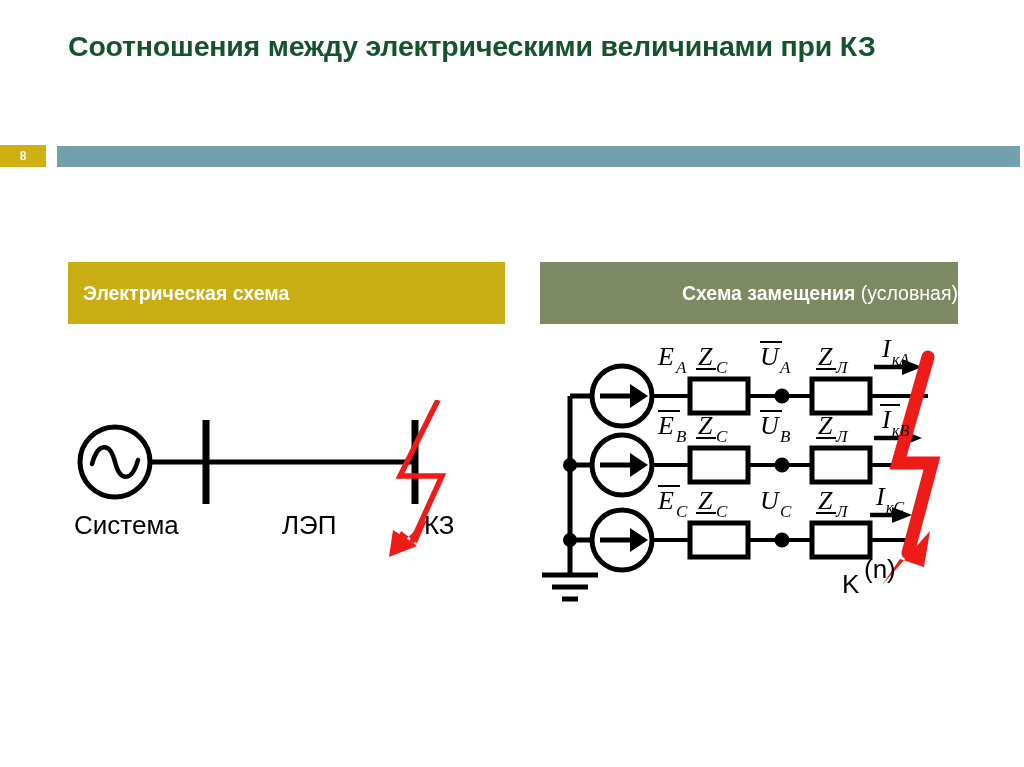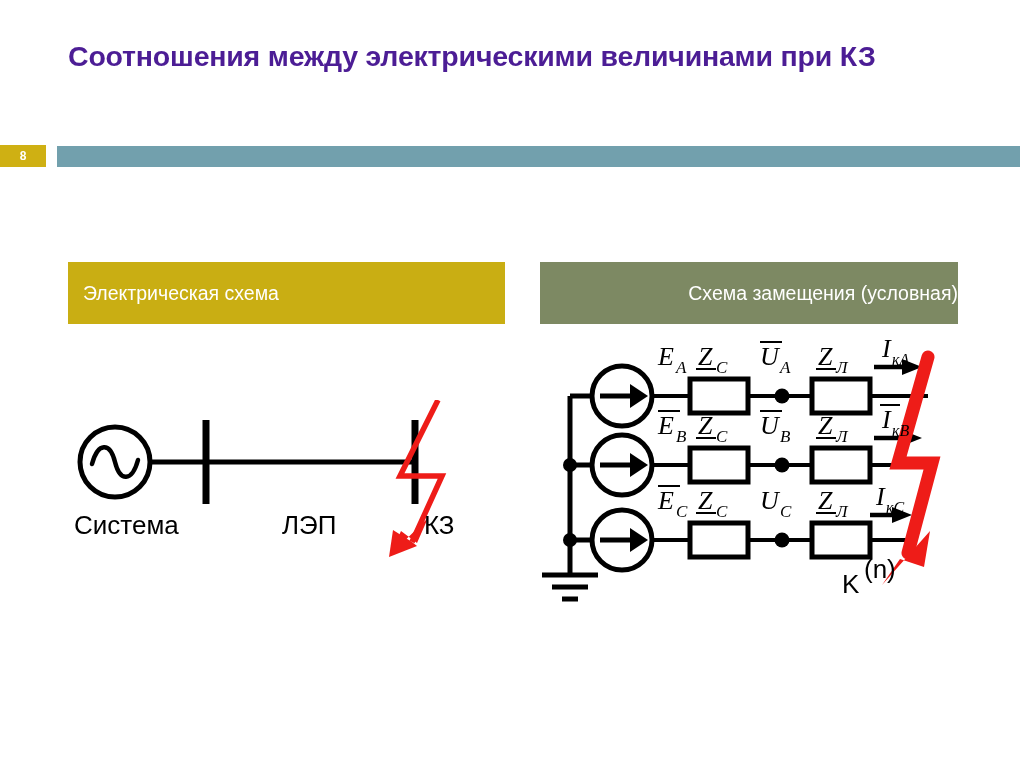--- a/index.html
+++ b/index.html
@@ -12,26 +12,26 @@
     height: 767px;
     position: relative;
     font-family: "Liberation Sans", sans-serif;
     overflow: hidden;
   }
 
   
   #slide-title {
     position: absolute;
     left: 68px;
-    top: 36px;
+    top: 26px;
     width: 880px;
     font-size: 28.5px;
     font-weight: bold;
     line-height: 1.42;
-    color: #4c1d95;
+    color: #14532d;
     letter-spacing: -0.2px;
   }
 
   
   #slide-number-box {
     position: absolute;
     left: 0px;
     top: 145px;
     width: 46px;
     height: 22px;
@@ -72,21 +72,21 @@
     width: 418px;
     height: 62px;
     background: #7d8963;
     justify-content: flex-end;
   }
   .banner-text {
     padding-left: 15px;
     font-size: 19.5px;
     white-space: nowrap;
   }
-  .banner-text .bold { font-weight: normal; margin-top: 20px; }
+  .banner-text .bold { font-weight: bold; margin-top: 20px; }
   .banner-text .reg  { font-weight: normal; }
 
   
   #diagram-left, #diagram-right {
     position: absolute;
   }
   #diagram-left  { left: 60px;  top: 400px; }
   #diagram-right { left: 530px; top: 335px; }
 
   .d-text {

